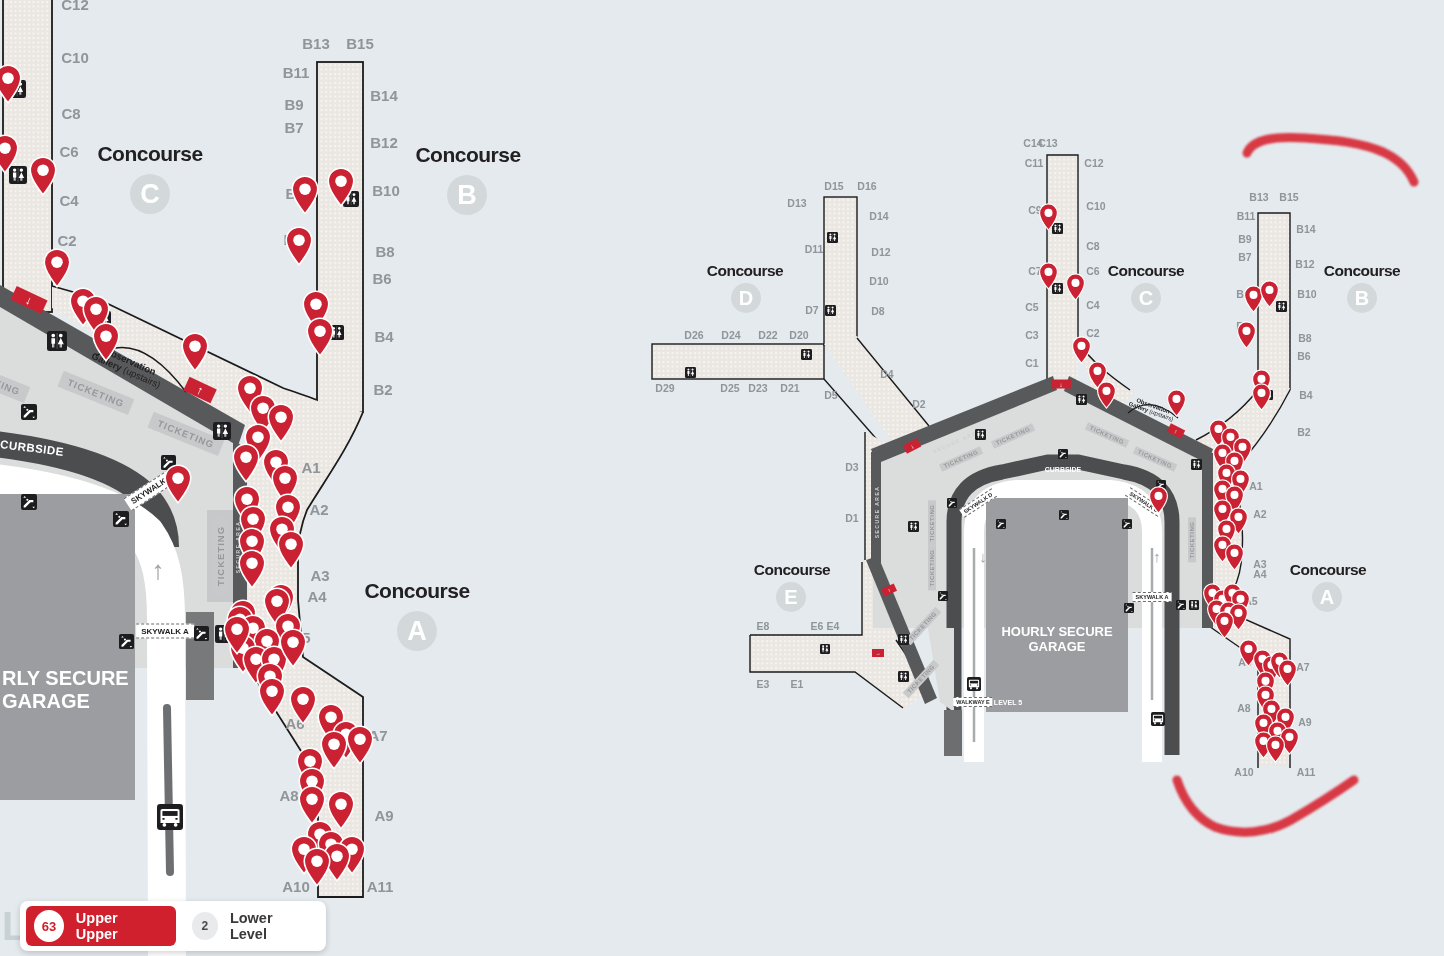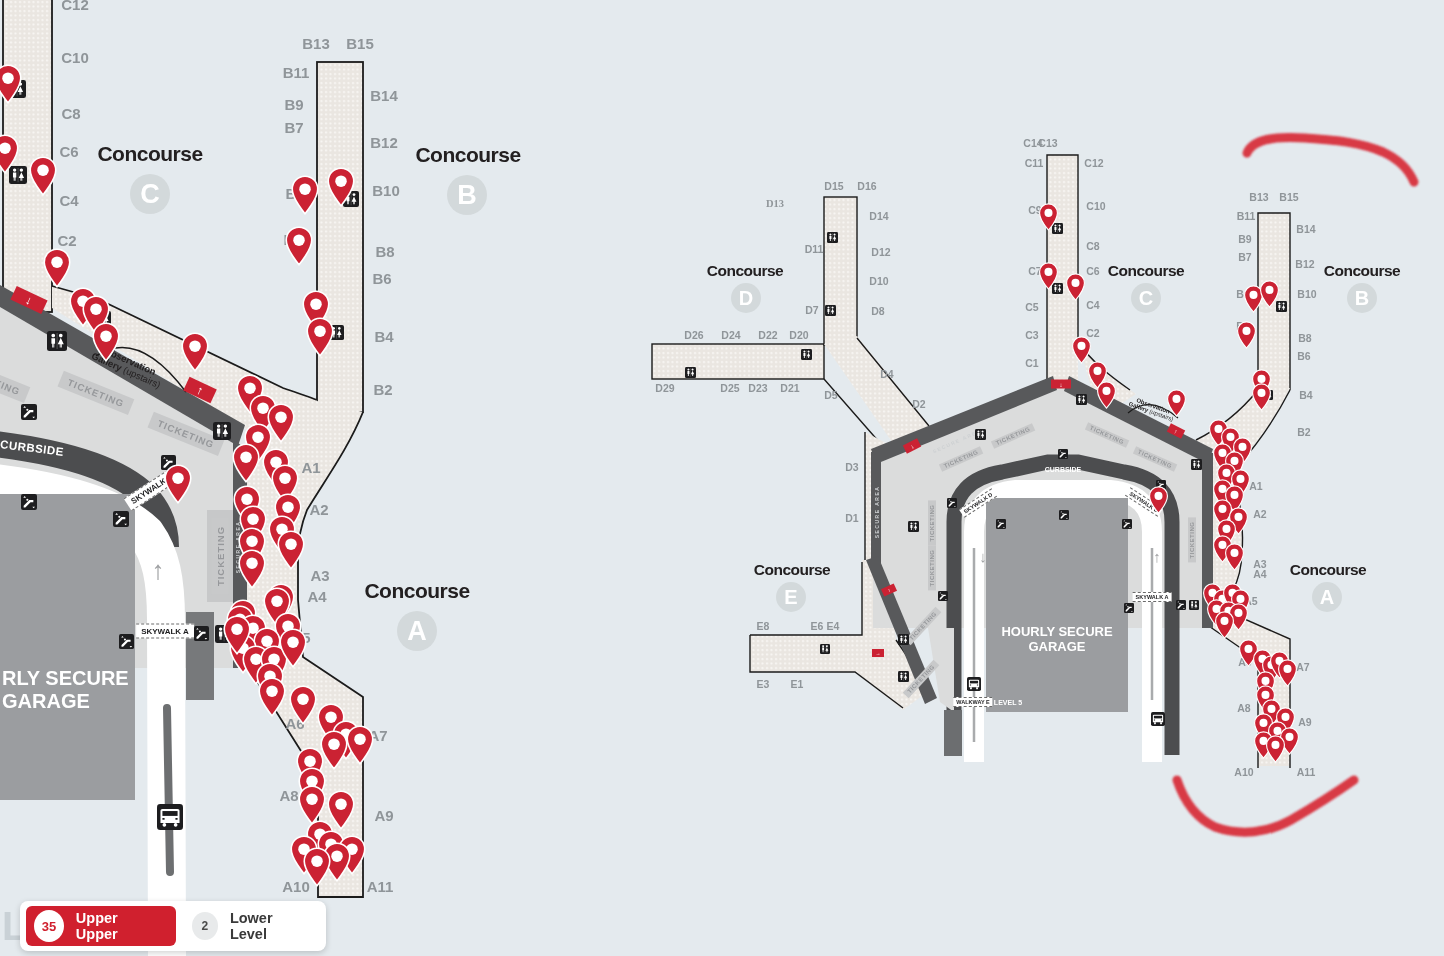--- a/index.html
+++ b/index.html
@@ -552,21 +552,21 @@
       <div class="abs gate gate-L" style="left: 317px; top: 596px;">A4</div>
       <div class="abs gate gate-L" style="left: 301px; top: 637px;">A5</div>
       <div class="abs gate gate-L" style="left: 295px; top: 723px;">A6</div>
       <div class="abs gate gate-L" style="left: 378px; top: 735px;">A7</div>
       <div class="abs gate gate-L" style="left: 289px; top: 795px;">A8</div>
       <div class="abs gate gate-L" style="left: 384px; top: 815px;">A9</div>
       <div class="abs gate gate-L" style="left: 296px; top: 886px;">A10</div>
       <div class="abs gate gate-L" style="left: 380px; top: 886px;">A11</div>
       <div class="abs gate gate-R" style="left: 834px; top: 186px;">D15</div>
       <div class="abs gate gate-R" style="left: 867px; top: 186px;">D16</div>
-      <div class="abs gate gate-R" style="left: 775px; top: 203px; font-family: Liberation Serif, serif;">D13</div>
+      <div class="abs gate gate-R" style="left: 797px; top: 203px;">D13</div>
       <div class="abs gate gate-R" style="left: 879px; top: 216px;">D14</div>
       <div class="abs gate gate-R" style="left: 814px; top: 249px;">D11</div>
       <div class="abs gate gate-R" style="left: 881px; top: 252px;">D12</div>
       <div class="abs gate gate-R" style="left: 879px; top: 281px;">D10</div>
       <div class="abs gate gate-R" style="left: 812px; top: 310px;">D7</div>
       <div class="abs gate gate-R" style="left: 878px; top: 311px;">D8</div>
       <div class="abs gate gate-R" style="left: 694px; top: 335px;">D26</div>
       <div class="abs gate gate-R" style="left: 731px; top: 335px;">D24</div>
       <div class="abs gate gate-R" style="left: 768px; top: 335px;">D22</div>
       <div class="abs gate gate-R" style="left: 799px; top: 335px;">D20</div>
@@ -1074,21 +1074,21 @@
         </defs>
     <path d="M1247,153 C1253,139 1275,136 1305,138 C1338,140 1362,143 1383,152 C1398,159 1409,170 1414,182" fill="none" stroke="#d7202e" stroke-width="9" stroke-linecap="round"></path>
         <path d="M1177,780 C1184,801 1196,818 1215,827 C1240,836 1268,833 1291,820 C1310,809 1334,794 1354,780" fill="none" stroke="#d7202e" stroke-width="9" stroke-linecap="round"></path>
       </g>
   </svg>
 
   <div id="corner-ly">LY</div>
 
   <div id="legend">
     <div class="btn red">
-      <span class="cnt">35</span>
+      <span class="cnt">63</span>
       <span class="lab">Upper Upper</span>
     </div>
     <div class="btn plain">
       <span class="cnt">2</span>
       <span class="lab">Lower Level</span>
     </div>
   </div>
 </div>
 
 </body></html>

